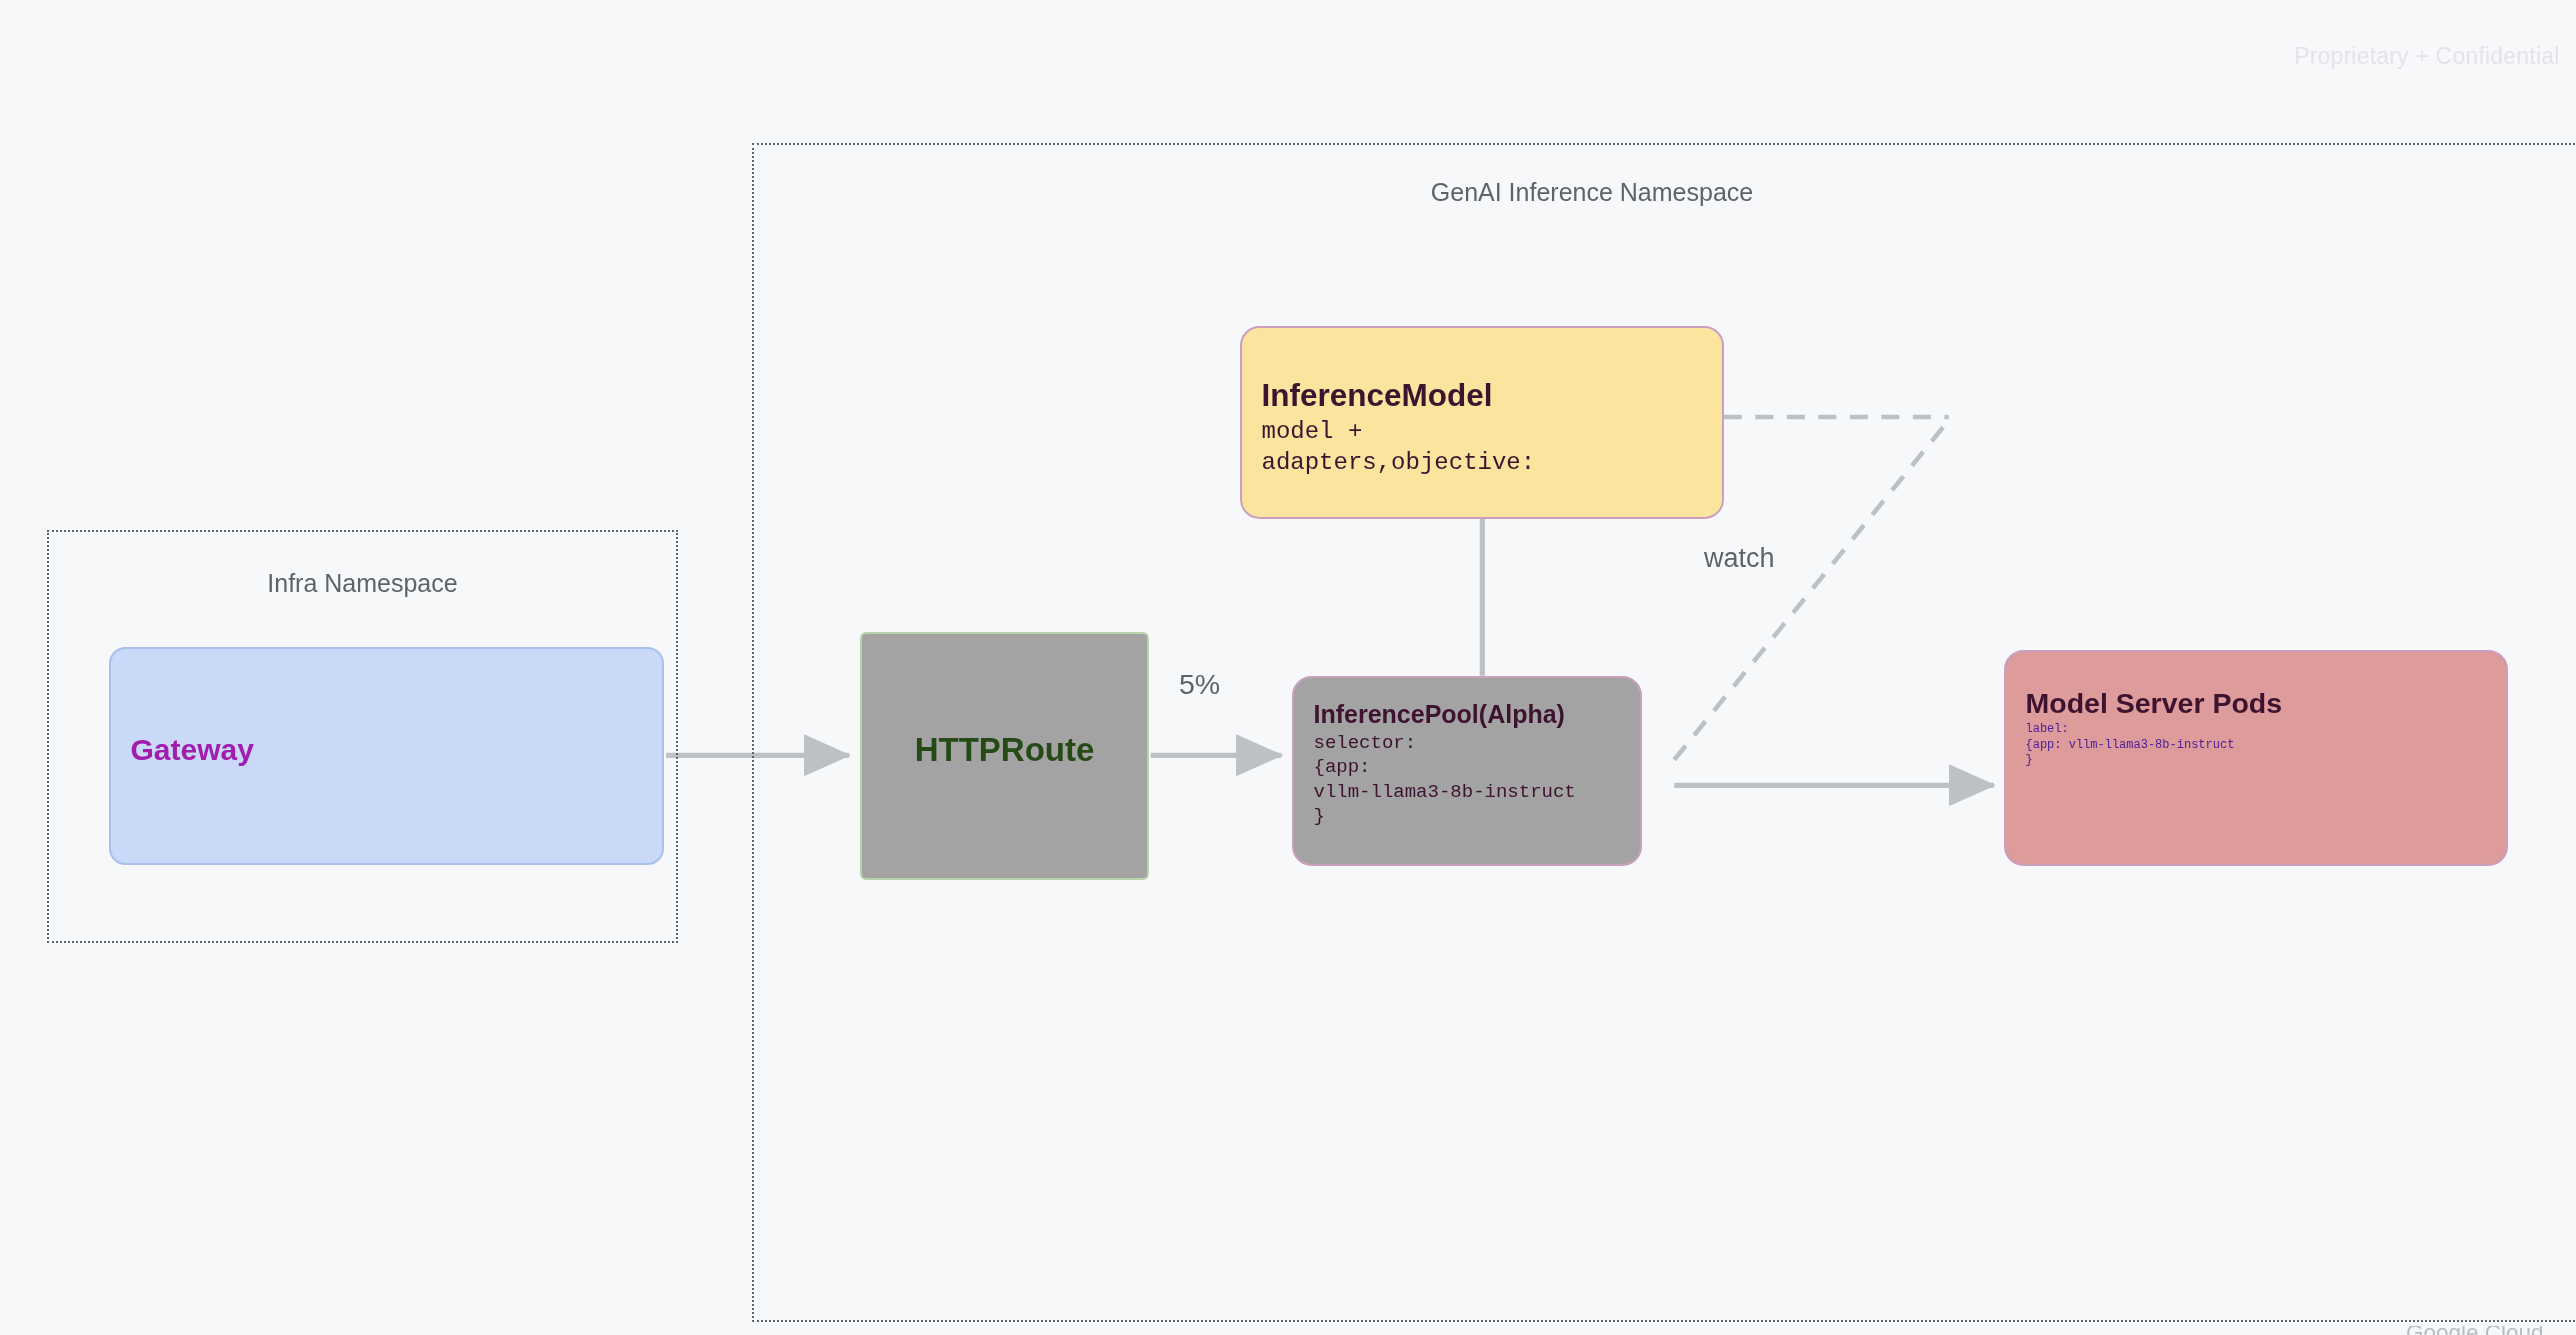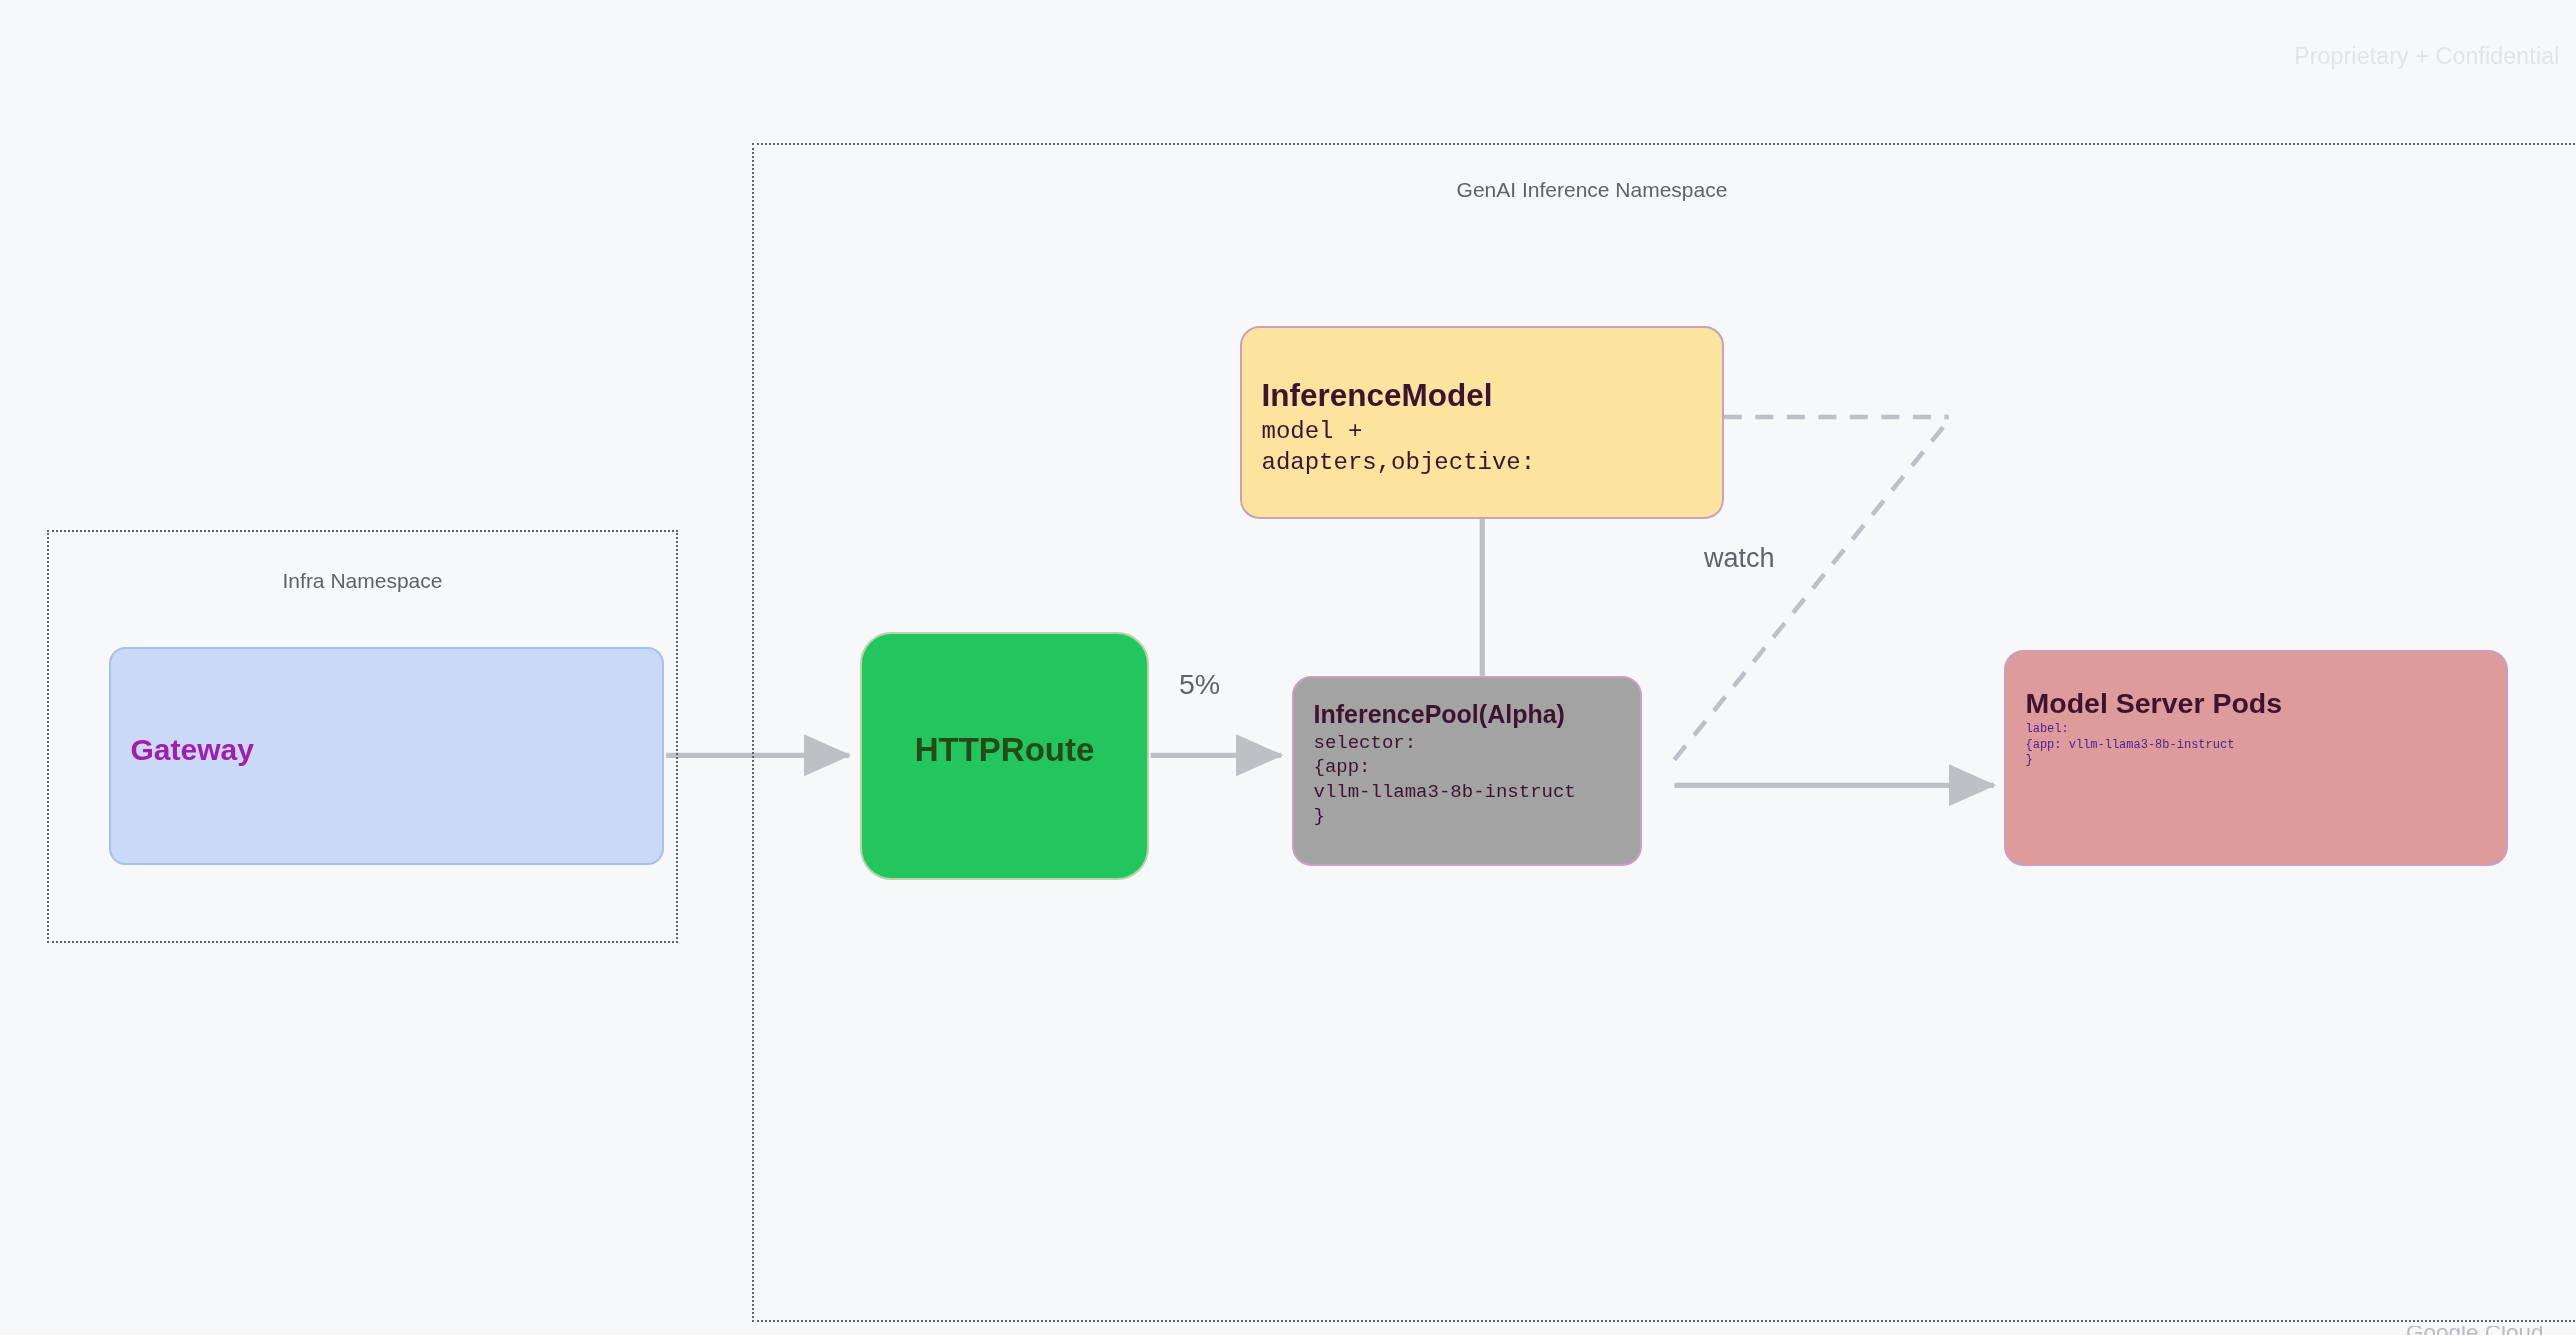--- a/index.html
+++ b/index.html
@@ -44,21 +44,21 @@
   
   .ns-box {
     position: absolute;
     box-sizing: border-box;
     border: 2.3px dotted #5f6368;
     background: transparent;
   }
   .ns-title {
     position: absolute;
     font-family: "Liberation Sans", sans-serif;
-    font-size: 21px;
+    font-size: 25px;
     color: #5f6368;
     white-space: nowrap;
     text-align: center;
   }
 
   
   .node {
     position: absolute;
     box-sizing: border-box;
     border-radius: 19.5px;
@@ -89,23 +89,23 @@
     background: #c9d9f7;
     border: 2.3px solid #a8c0ec;
     border-radius: 16.5px;
   }
   #node-gateway .inner { top: 84px; }
   #node-gateway .title { font-size: 30px; color: #a21caf; }
 
   
   #node-httproute {
     left: 860px; top: 632px; width: 289px; height: 248px;
-    background: #22c55e;
+    background: #a3a3a3;
     border: 2.3px solid #b6d4a8;
-    border-radius: 32px;
+    border-radius: 6px;
   }
   #node-httproute .inner { top: 98px; text-align: center; }
   #node-httproute .title { font-size: 33px; color: #254a16; }
 
   
   #node-inferencemodel {
     left: 1240px; top: 326px; width: 484px; height: 193px;
     background: #fae49e;
     border: 2.3px solid #cb9fbe;
   }

